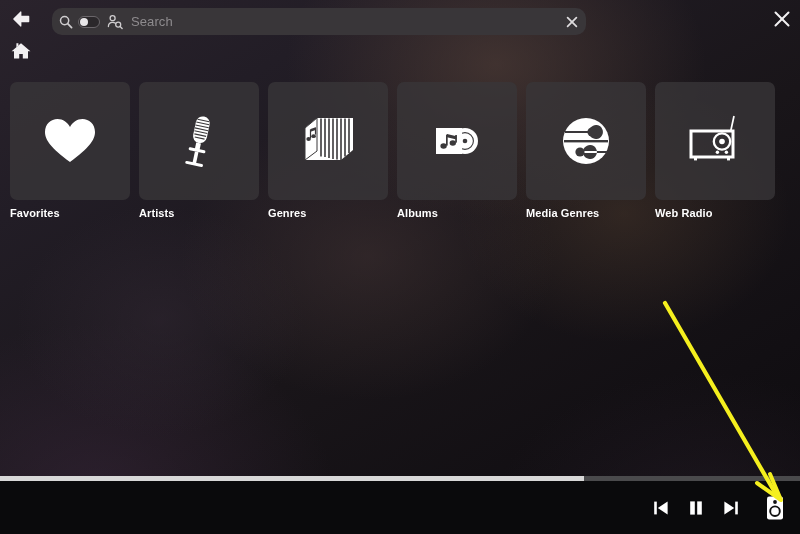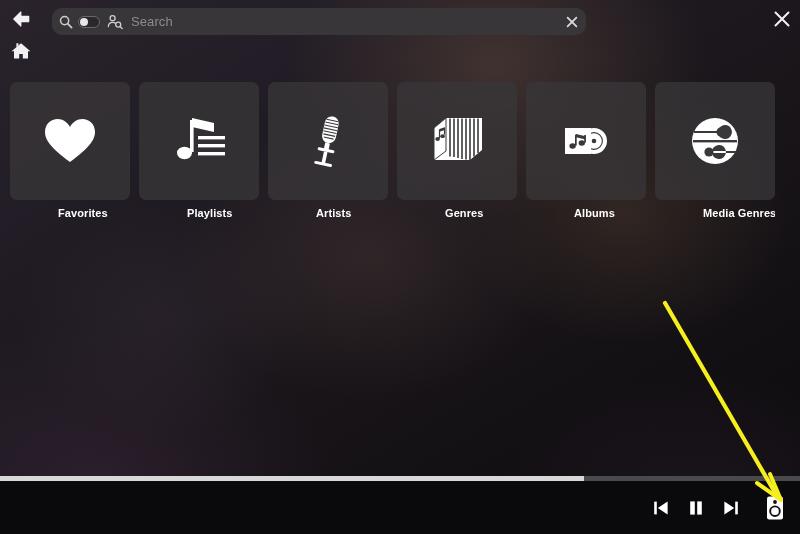--- a/index.html
+++ b/index.html
@@ -69,21 +69,21 @@
   .tile-wrap { width:120px; cursor:pointer; }
   .tile {
     width:120px; height:118px; border-radius:7px;
     background:rgba(57,54,57,0.78);
     display:flex; align-items:center; justify-content:center;
   }
   .tile svg { display:block; }
   .tile-label {
     margin-top:7px; font-size:11px; font-weight:bold;
     color:#ffffff; letter-spacing:.1px; line-height:13px;
-    white-space:nowrap; overflow:hidden;margin-left:48px;
+    white-space:nowrap; overflow:hidden;
   }
 
   
   .player { position:absolute; left:0; bottom:0; width:800px; height:58px; background:#0a0a0c; }
   .seek {
     position:absolute; left:0; top:0; width:800px; height:5px; background:#4a4a4c;
   }
   .seek-fill { height:5px; background:#d8d8d8; }
   .controls {
     position:absolute; right:14px; top:19px;
@@ -166,35 +166,20 @@
       <div class="tile">
         <span>
           <svg width="62" height="62" viewBox="0 0 62 62">
             <path d="M31 52 C12 38 6 30 6 22 C6 14 12 9 18.5 9 C24 9 28.5 12.5 31 17 C33.5 12.5 38 9 43.5 9 C50 9 56 14 56 22 C56 30 50 38 31 52 z" fill="#ffffff"></path>
           </svg>
         </span>
       </div>
       <div class="tile-label">Favorites</div>
     </div>
 
-    <div class="tile-wrap">
-      <div class="tile">
-        <span>
-          <svg width="62" height="62" viewBox="0 0 62 62">
-            <path d="M24 8 L46 13 L46 22 L24 17 z" fill="#ffffff"></path>
-            <rect x="22" y="10" width="3.6" height="32" fill="#ffffff"></rect>
-            <ellipse cx="16.5" cy="43" rx="7.5" ry="6.2" fill="#ffffff"></ellipse>
-            <rect x="30" y="26" width="27" height="3.4" fill="#ffffff"></rect>
-            <rect x="30" y="34" width="27" height="3.4" fill="#ffffff"></rect>
-            <rect x="30" y="42" width="27" height="3.4" fill="#ffffff"></rect>
-          </svg>
-        </span>
-      </div>
-      <div class="tile-label">Playlists</div>
-    </div>
 
 
     <div class="tile-wrap">
       <div class="tile">
         <span>
           <svg width="62" height="62" viewBox="0 0 62 62">
             <g transform="rotate(12 31 31)">
               <rect x="24" y="6" width="14" height="27" rx="7" fill="#ffffff"></rect>
               <g stroke="#3a383a" stroke-width="1.1">
                 <line x1="25" y1="10" x2="37" y2="10"></line>
@@ -274,20 +259,37 @@
             <rect x="9" y="30" width="44" height="2.4" fill="#3a383a"></rect>
             <circle cx="37" cy="22" r="4.6" fill="#3a383a"></circle>
             <circle cx="25" cy="42" r="4.6" fill="#3a383a"></circle>
           </svg>
         </span>
       </div>
       <div class="tile-label">Media Genres</div>
     </div>
 
 
+    <div class="tile-wrap">
+      <div class="tile">
+        <span>
+          <svg width="62" height="62" viewBox="0 0 62 62">
+            <line x1="46.5" y1="22" x2="50" y2="6" stroke="#ffffff" stroke-width="1.7"></line>
+            <rect x="7" y="21" width="42" height="26" fill="none" stroke="#ffffff" stroke-width="3"></rect>
+            <circle cx="38" cy="31.5" r="8.2" fill="none" stroke="#ffffff" stroke-width="2.3"></circle>
+            <circle cx="38" cy="31.5" r="2.8" fill="#ffffff"></circle>
+            <circle cx="33.4" cy="42.2" r="1.7" fill="#ffffff"></circle>
+            <circle cx="42.4" cy="42.2" r="1.7" fill="#ffffff"></circle>
+            <rect x="10" y="47" width="3" height="3.4" fill="#ffffff"></rect>
+            <rect x="43" y="47" width="3" height="3.4" fill="#ffffff"></rect>
+          </svg>
+        </span>
+      </div>
+      <div class="tile-label">Web Radio</div>
+    </div>
 
   </div>
 
   <div class="player">
 
     <div class="seek">
       <div class="seek-fill" id="seek-fill" style="width: 73%;"></div>
     </div>
 
     <div class="controls">

